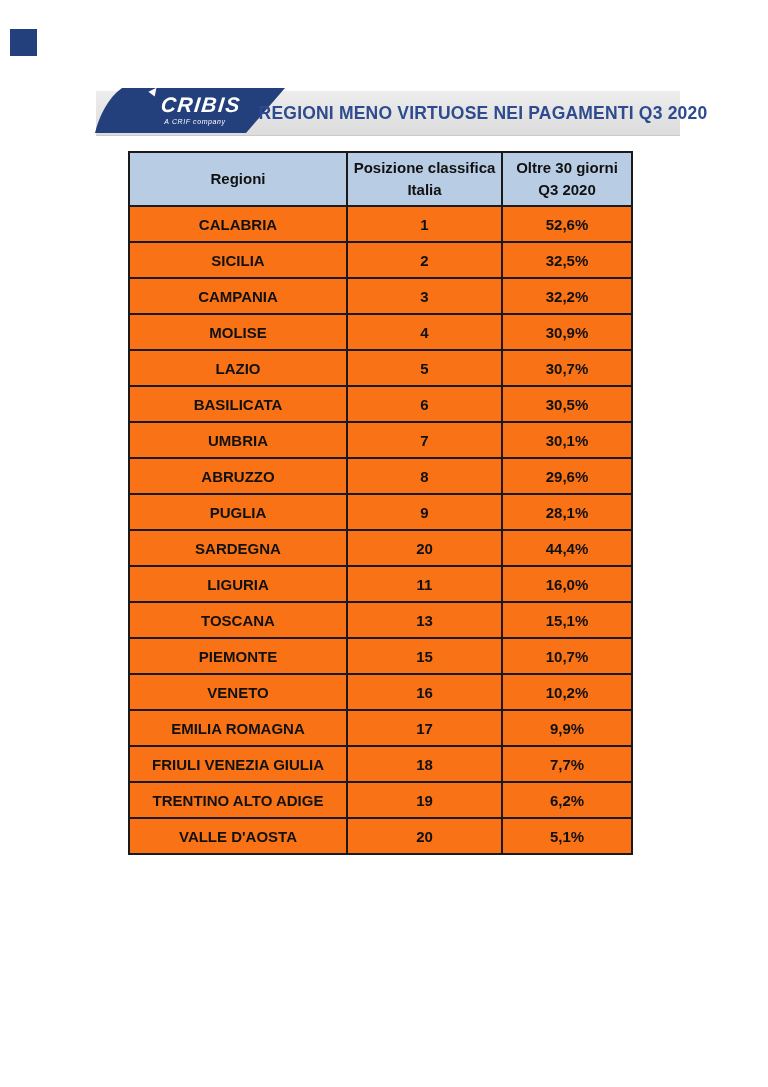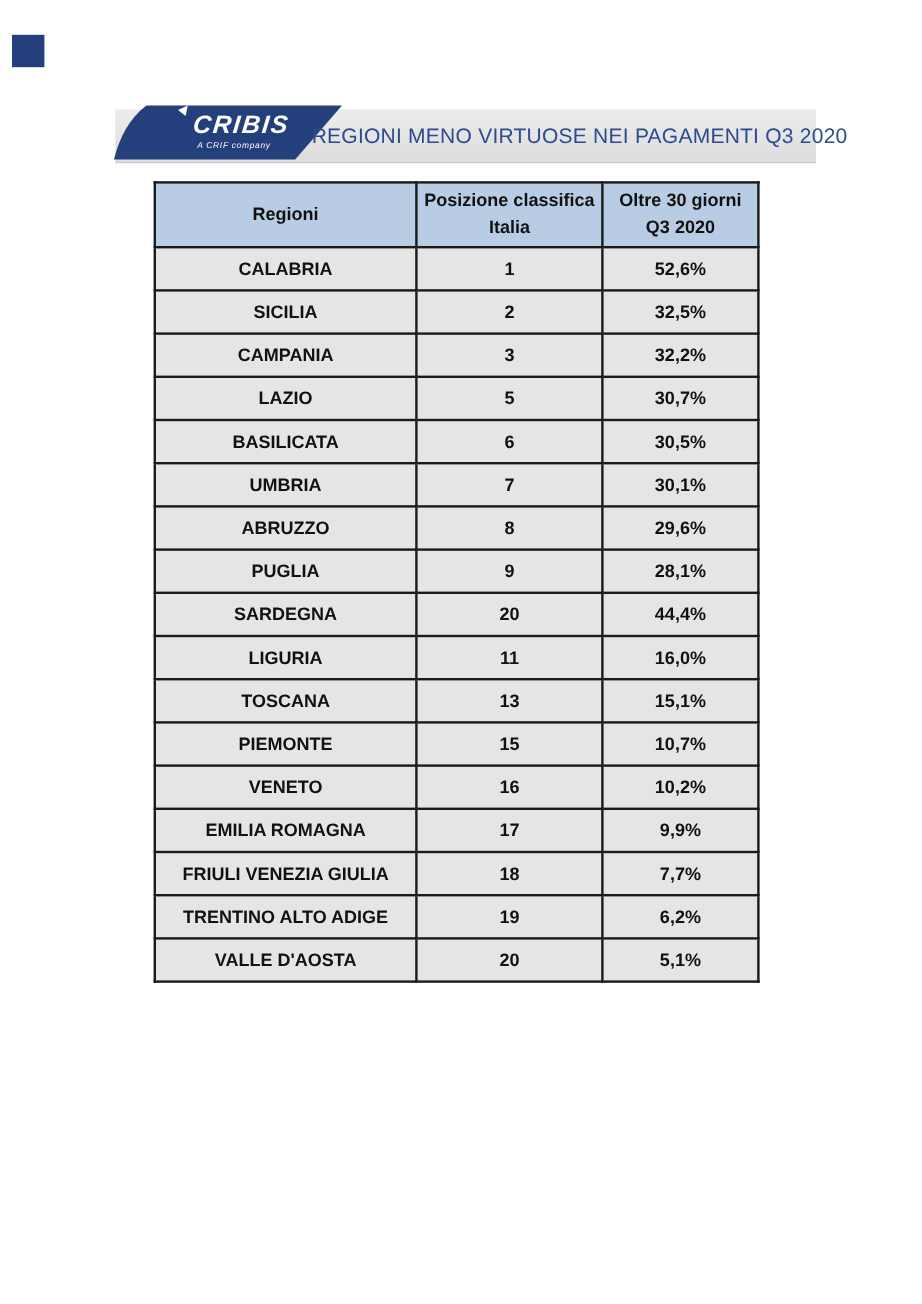--- a/index.html
+++ b/index.html
@@ -38,21 +38,21 @@
   .brand-tagline{
     position:absolute;left:140px;top:118px;width:110px;
     color:#ffffff;font-style:italic;
     font-size:7px;letter-spacing:0.6px;
     text-align:center;
   }
   .page-title{
     position:absolute;left:286px;top:91px;width:394px;height:44px;
     display:flex;align-items:center;justify-content:center;
     color:var(--title_blue);
-    font-weight:normal;font-size:17.5px;letter-spacing:0.2px;
+    font-weight:bold;font-size:17.5px;letter-spacing:0.2px;
     white-space:nowrap;
   }
   table.data{
     position:absolute;left:128px;top:151px;
     border-collapse:collapse;
     table-layout:fixed;
     width:503px;
   }
   table.data th, table.data td{
     border:2px solid var(--grid);
@@ -60,21 +60,21 @@
     color:#111111;
     font-weight:bold;
     padding:0;
   }
   table.data th{
     background:var(--table_header_blue);
     height:52px;
     font-size:15px;line-height:1.45;
   }
   table.data td{
-    background:#e5e5e5;
+    background:#f97316;
     height:34px;
     font-size:15px;
     margin-top:36px;
   }
   .th-line{display:block;}
 </style>
 </head>
 <body>
 
 <div id="page">
@@ -124,20 +124,25 @@
           <td>SICILIA</td>
           <td>2</td>
           <td>32,5%</td>
         </tr>
         <tr>
           <td>CAMPANIA</td>
           <td>3</td>
           <td>32,2%</td>
         </tr>
         <tr>
+          <td>MOLISE</td>
+          <td>4</td>
+          <td>30,9%</td>
+        </tr>
+        <tr>
           <td>LAZIO</td>
           <td>5</td>
           <td>30,7%</td>
         </tr>
         <tr>
           <td>BASILICATA</td>
           <td>6</td>
           <td>30,5%</td>
         </tr>
         <tr>

